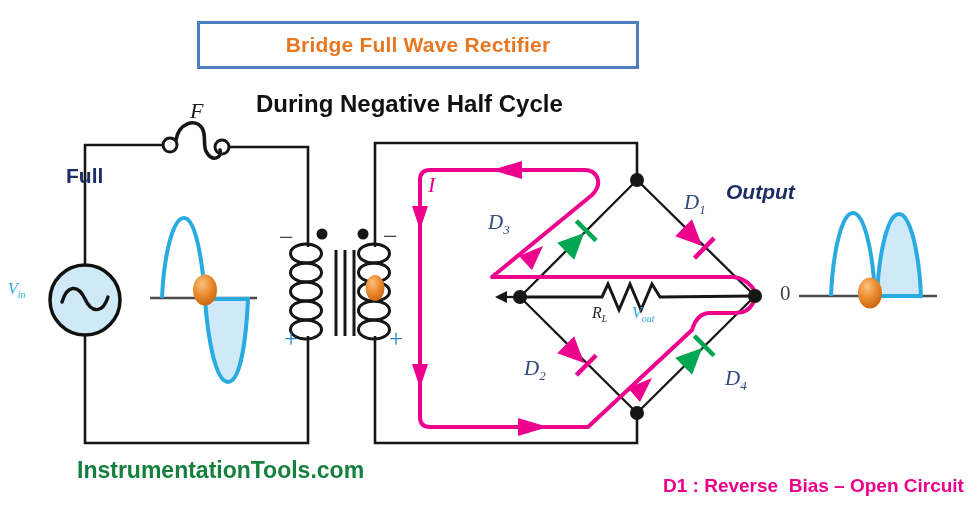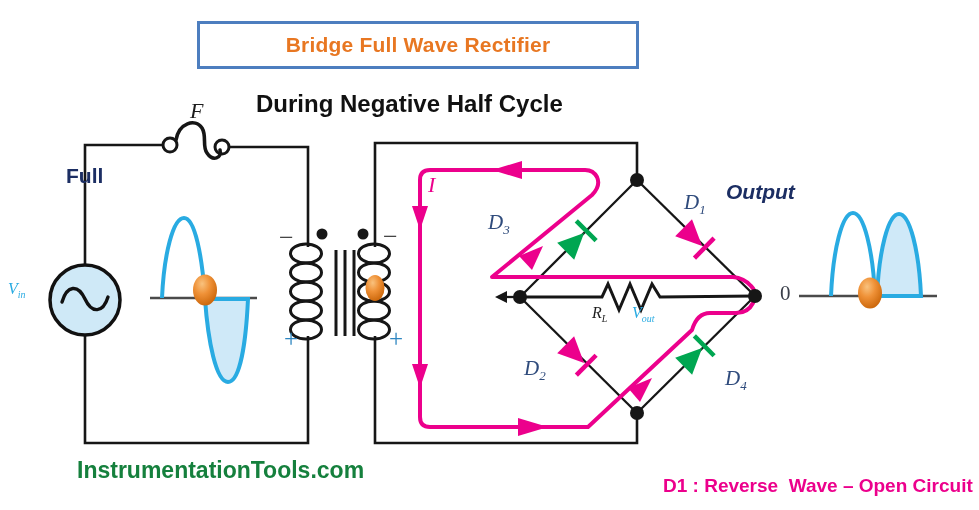--- a/index.html
+++ b/index.html
@@ -161,21 +161,21 @@
   </svg>
 
   <div class="ovl title-box">
     <span class="title-text">Bridge Full Wave Rectifier</span>
   </div>
 
   <div class="ovl subtitle">During Negative Half Cycle</div>
 
 
   <div class="ovl note note-bottom">
-    <div>D1 : Reverse  Wave – Open Circuit</div>
+    <div>D1 : Reverse  Bias – Open Circuit</div>
     
   </div>
 
   <div class="ovl heading input-lbl">Full</div>
   <div class="ovl heading output-lbl">Output</div>
 
   <div class="ovl cir f-lbl">F</div>
   <div class="ovl cir i-lbl">I</div>
 
   <div class="ovl cir vin-lbl"><span>V</span><sub>in</sub></div>

